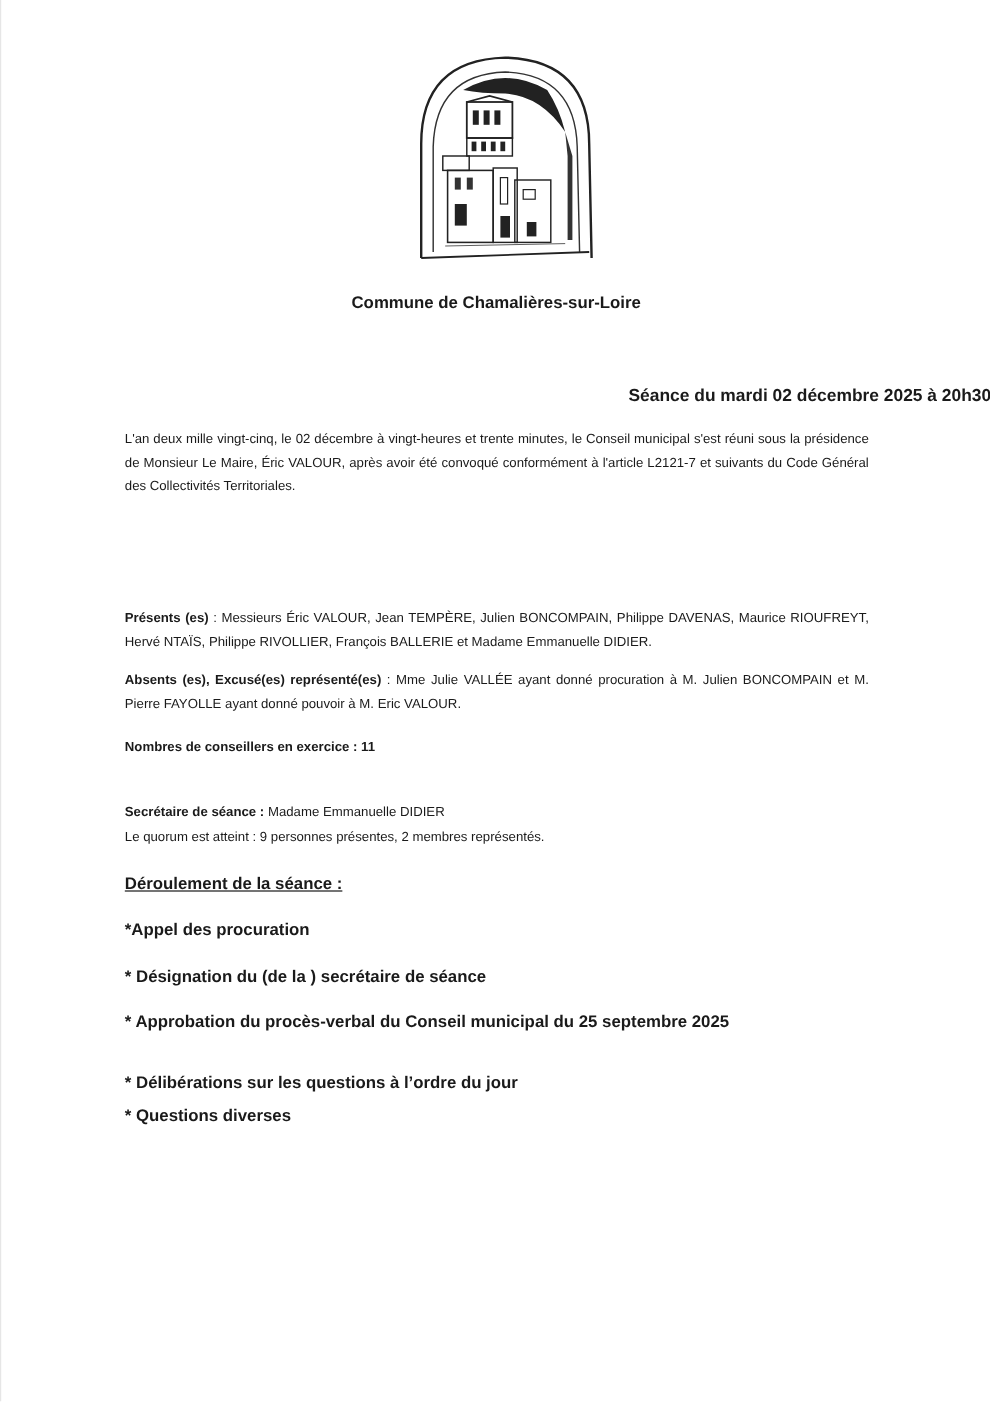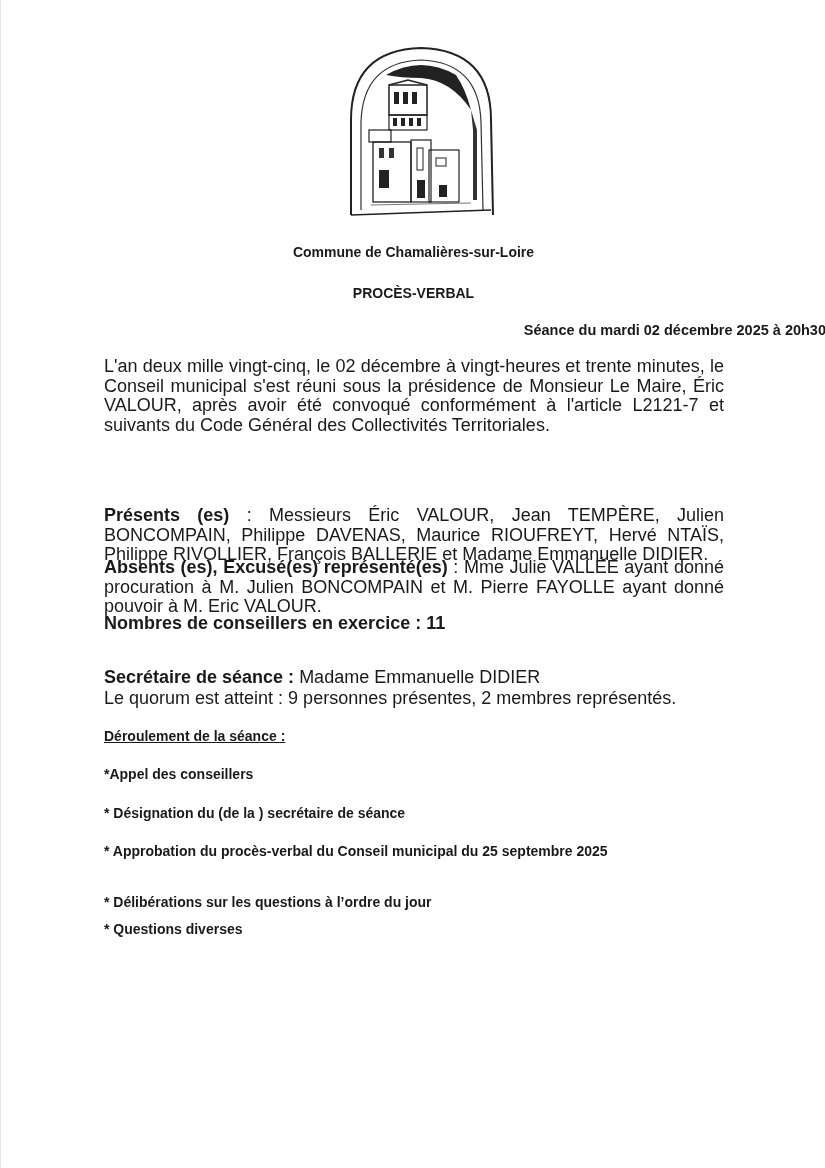--- a/index.html
+++ b/index.html
@@ -39,21 +39,21 @@
       font-weight: bold;
       font-size: 14px;
     }
     .commune { top: 244px; }
     .pv { top: 285px; }
     .seance { top: 322px; font-size: 14.5px; text-align: right; }
     .para {
       position: absolute;
       left: 103px;
       width: 620px;
-      font-size: 18px;
+      font-size: 11px;
       line-height: 19.5px;
       text-align: justify;
     }
     .p-intro { top: 357px; }
     .p-date { top: 454px; }
     .p-presents { top: 506px; }
     .p-absents { top: 558px; }
     .p-nombre { top: 614px; }
     .p-secretaire { top: 652px; margin-top: 16px; }
     .p-quorum { top: 689px; }
@@ -115,21 +115,20 @@
       <rect x="86" y="140" width="8" height="18" fill="#222"></rect>
       <rect x="105" y="118" width="10" height="8" fill="none" stroke="#222"></rect>
       <rect x="108" y="145" width="8" height="12" fill="#222"></rect>
 
       <path d="M20 175 L160 170" stroke="#222" stroke-width="1.5"></path>
       <path d="M40 165 L140 163" stroke="#555" stroke-width="0.8"></path>
     </svg>
   </div>
 
   <div class="center commune">Commune de Chamalières-sur-Loire</div>
-  <div class="center pv">PROCÈS-VERBAL</div>
   <div class="center seance">Séance du mardi 02 décembre 2025 à 20h30</div>
 
   <div class="para p-intro">L'an deux mille vingt-cinq, le 02 décembre à vingt-heures et trente minutes, le Conseil municipal s'est réuni sous la présidence de Monsieur Le Maire, Éric VALOUR, après avoir été convoqué conformément à l'article L2121-7 et suivants du Code Général des Collectivités Territoriales.</div>
 
 
   <div class="para p-presents">
     <span class="b">Présents (es)</span><span> :  </span><span>Messieurs Éric VALOUR, Jean TEMPÈRE, Julien BONCOMPAIN, Philippe DAVENAS, Maurice RIOUFREYT, Hervé NTAÏS, Philippe RIVOLLIER, François BALLERIE et Madame Emmanuelle DIDIER.</span>
   </div>
 
   <div class="para p-absents">
@@ -141,19 +140,19 @@
   </div>
 
   <div class="para p-secretaire">
     <span class="b">Secrétaire de séance : </span><span>Madame Emmanuelle DIDIER</span>
   </div>
 
   <div class="para p-quorum">Le quorum est atteint : 9 personnes présentes, 2 membres représentés.</div>
 
   <div class="deroulement">Déroulement de la séance :</div>
 
-  <div class="agenda a0">*Appel des conseillers</div>
+  <div class="agenda a0">*Appel des procuration</div>
   <div class="agenda a1">* Désignation du (de la ) secrétaire de séance</div>
   <div class="agenda a2">* Approbation du procès-verbal du Conseil municipal du 25 septembre 2025</div>
   <div class="agenda a3">* Délibérations sur les questions à l’ordre du jour</div>
   <div class="agenda a4">* Questions diverses</div>
 
 </div>
 
 </body></html>

